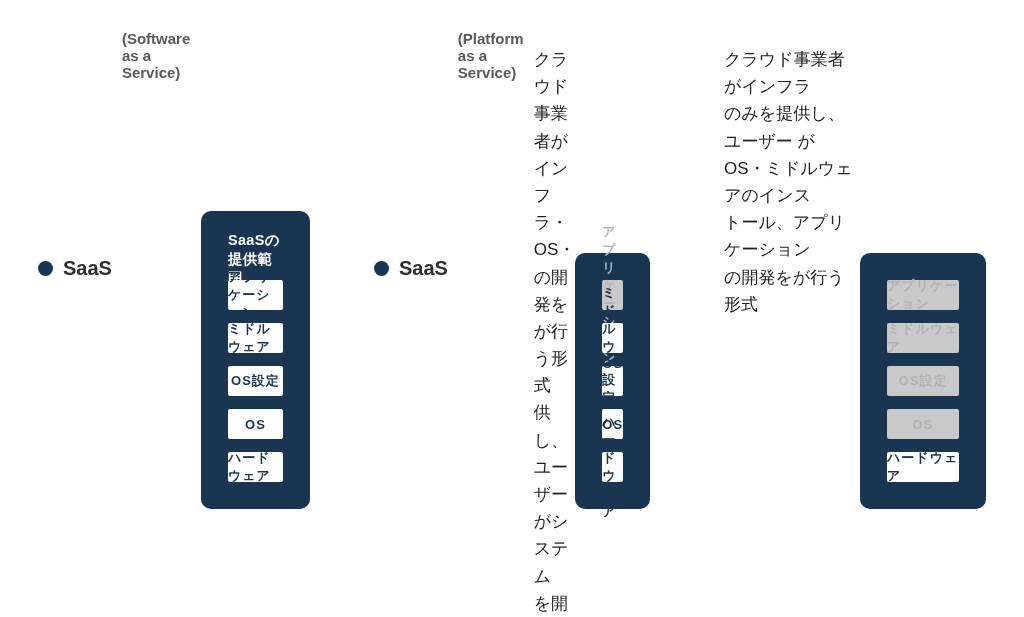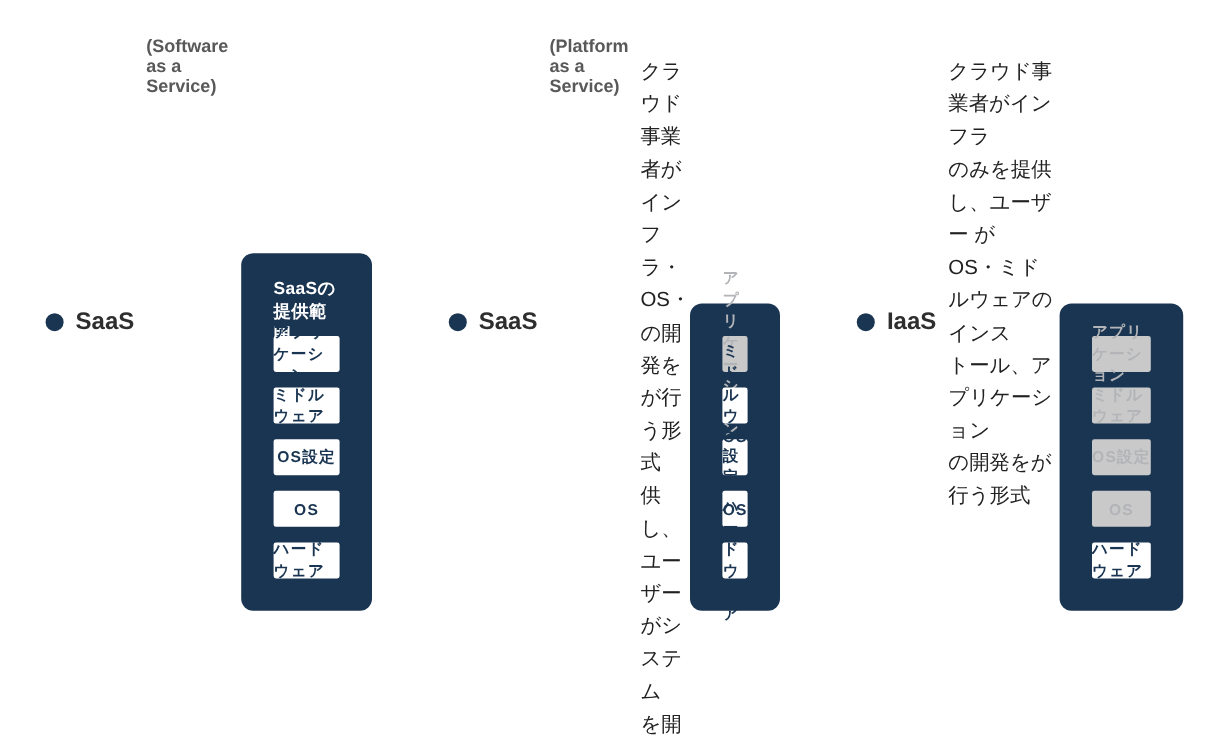--- a/index.html
+++ b/index.html
@@ -89,24 +89,20 @@
           <div class="layer inactive">アプリケーション</div>
           <div class="layer">ミドルウェア</div>
           <div class="layer">OS設定</div>
           <div class="layer">OS</div>
           <div class="layer">ハードウェア</div>
         </div>
       </div>
     </div>
 
     <div class="column">
-      <div class="col-head">
-        <span class="bullet"></span>
-        <span class="col-name">IaaS</span>
-      </div>
       <div class="col-desc">クラウド事業者がインフラ
 のみを提供し、ユーザー が
 OS・ミドルウェアのインス
 トール、アプリケーション
 の開発をが行う形式</div>
       <div class="stack-box">
         <div class="layers">
           <div class="layer inactive">アプリケーション</div>
           <div class="layer inactive">ミドルウェア</div>
           <div class="layer inactive">OS設定</div>

